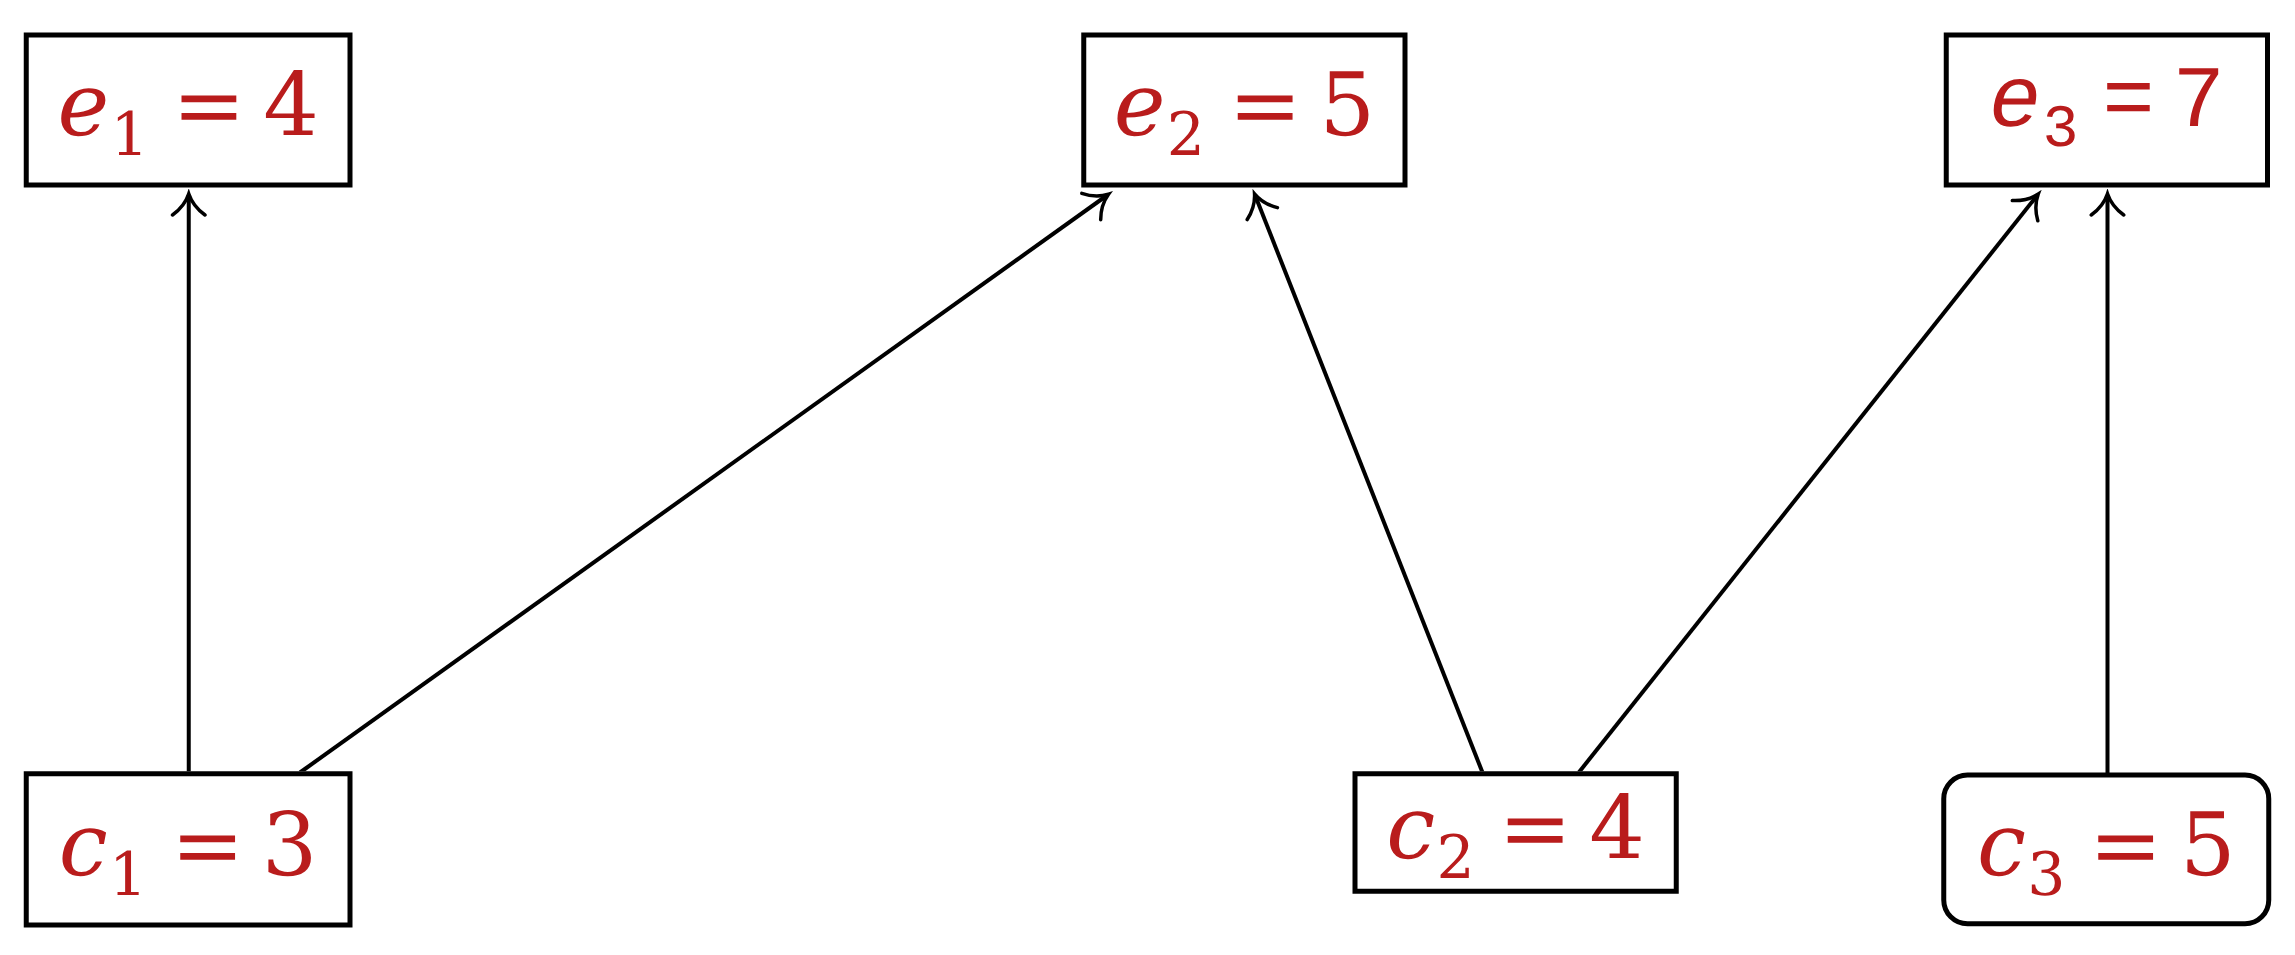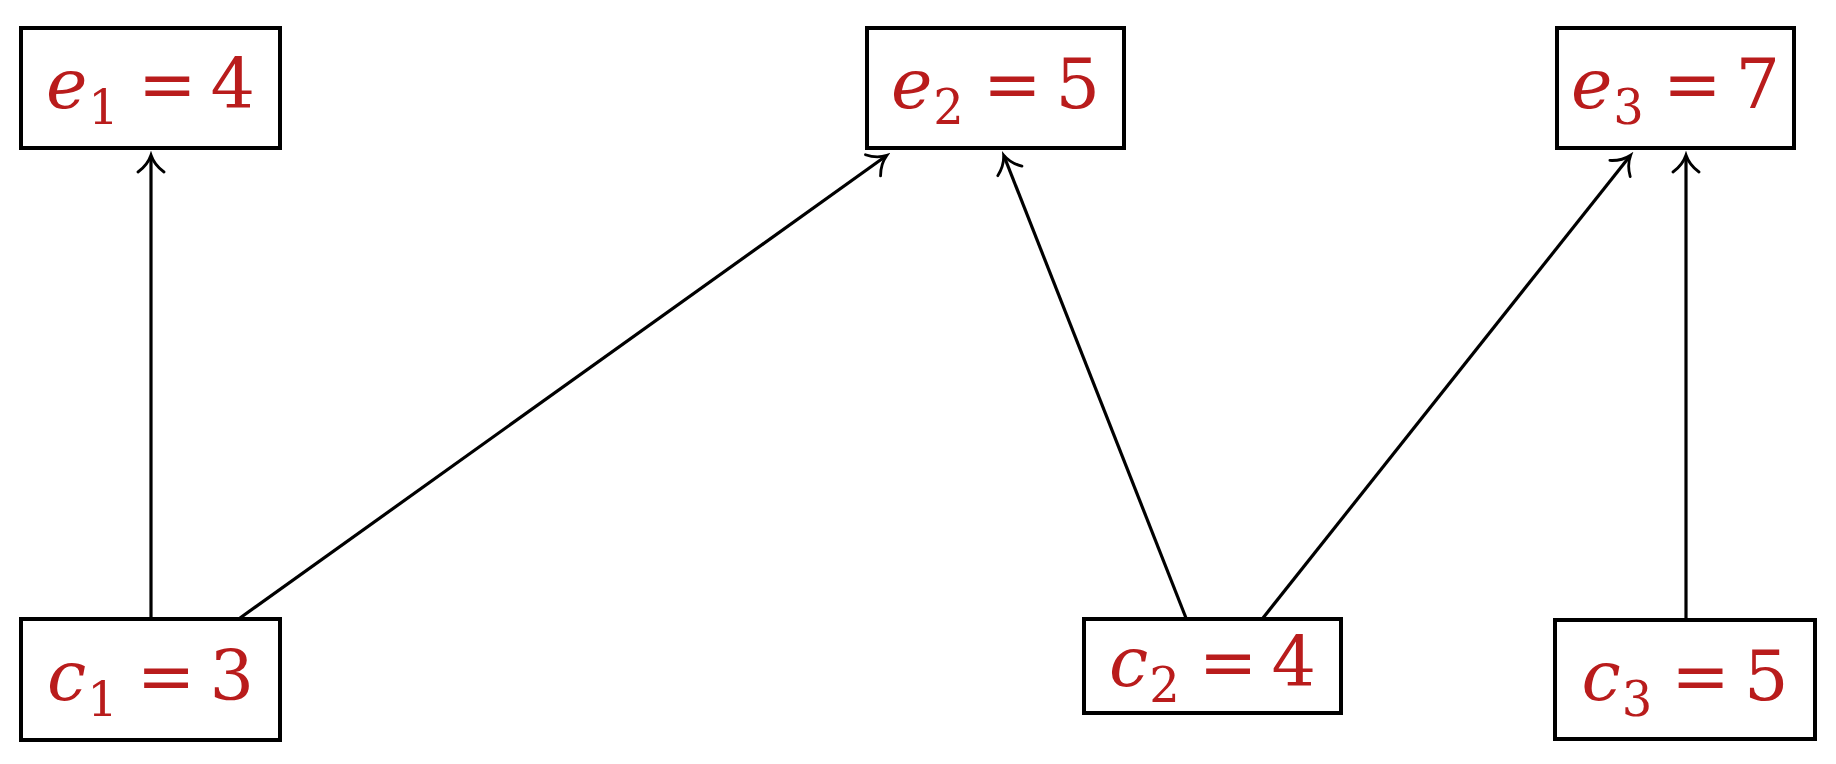--- a/index.html
+++ b/index.html
@@ -74,29 +74,29 @@
     </svg>
 
   <div class="node" style="left: 19px; top: 26px; width: 263px; height: 124px;">
     <span class="math"><span class="var">e</span><span class="sub">1</span><span class="eq">=</span><span class="val">4</span></span>
   </div>
 
   <div class="node" style="left: 865px; top: 26px; width: 261px; height: 124px;">
     <span class="math"><span class="var">e</span><span class="sub">2</span><span class="eq">=</span><span class="val">5</span></span>
   </div>
 
-  <div class="node" style="left: 1555px; top: 26px; width: 241px; height: 124px;">
+  <div class="node" style="left: 1555px; top: 26px; width: 261px; height: 124px; font-family: Liberation Mono, monospace;">
     <span class="math"><span class="var">e</span><span class="sub">3</span><span class="eq">=</span><span class="val">7</span></span>
   </div>
 
   <div class="node" style="left: 19px; top: 617px; width: 263px; height: 125px;">
     <span class="math"><span class="var">c</span><span class="sub">1</span><span class="eq">=</span><span class="val">3</span></span>
   </div>
 
   <div class="node" style="left: 1082px; top: 617px; width: 261px; height: 98px;">
     <span class="math"><span class="var">c</span><span class="sub">2</span><span class="eq">=</span><span class="val">4</span></span>
   </div>
 
-  <div class="node" style="left: 1553px; top: 618px; width: 264px; height: 123px;">
+  <div class="node" style="left: 1553px; top: 618px; width: 264px; height: 123px; border-radius: 21px;">
     <span class="math"><span class="var">c</span><span class="sub">3</span><span class="eq">=</span><span class="val">5</span></span>
   </div>
 
 </div>
 
 </body></html>

